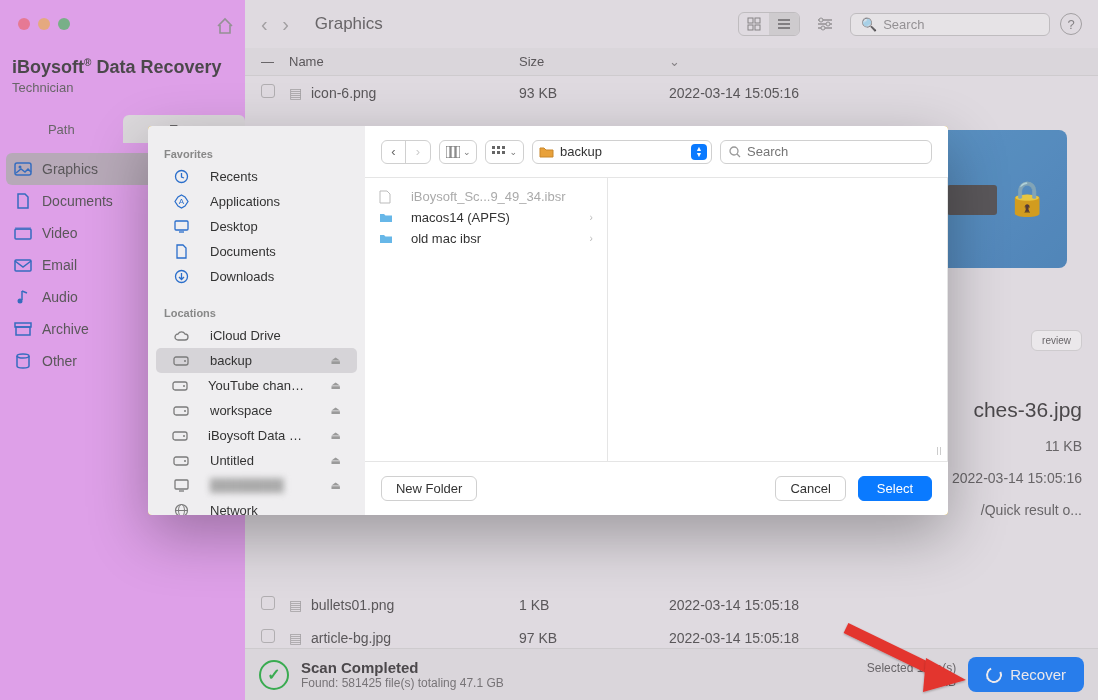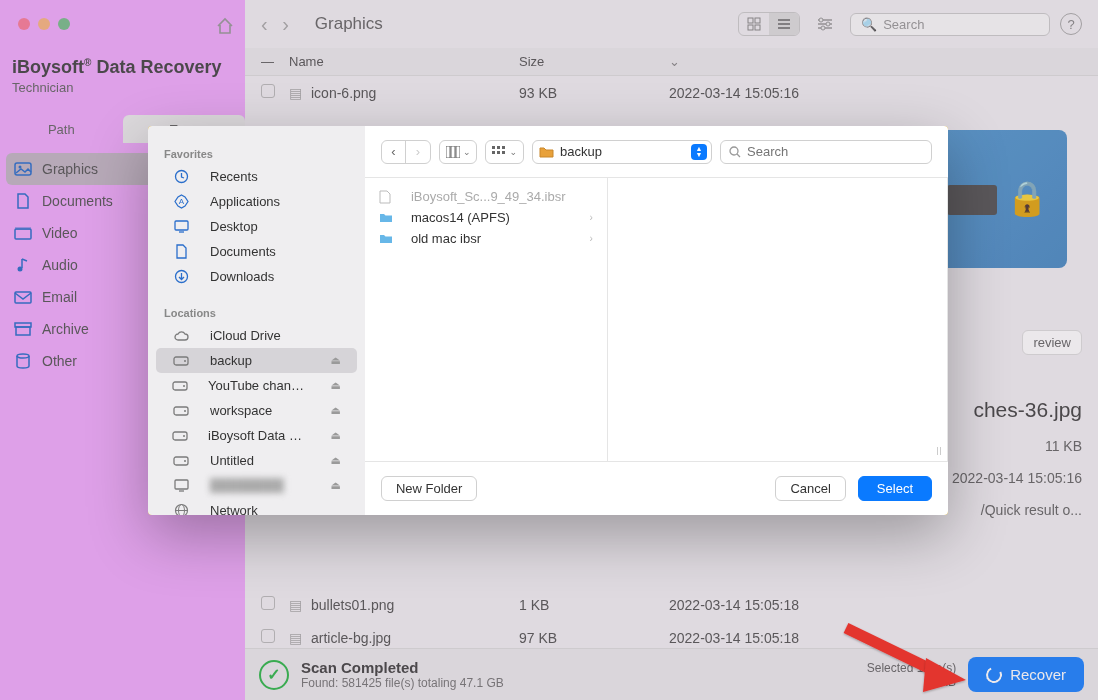--- a/index.html
+++ b/index.html
@@ -49,21 +49,21 @@
 .bg-row .fsize{flex:0 0 150px;}
 .bg-row .fdate{flex:1;}
 .partial-row2{ top:588px; height:auto; overflow:visible; position:absolute; left:245px; right:280px;}
 
 .bg-detailpane{position:absolute; right:16px; top:130px; width: 250px; color:#555;}
 .bg-preview-box{ width: 235px; height: 138px; background: linear-gradient(135deg,#5a9fd4,#4a8bc4); border-radius: 8px; position:relative; overflow:hidden;}
 .bg-preview-box .usb{position:absolute; right:70px; top:55px; width:50px;height:30px;background:#555;border-radius:3px;}
 .bg-preview-box .lock{position:absolute; right:18px; top:48px; font-size:34px;}
 .bg-detail-name{ font-size: 21px; margin-top: 130px; text-align:right; color:#444;}
 .bg-detail-row{ font-size: 14px; margin-top: 16px; text-align:right; color:#666;}
-.preview-btn{ position:absolute; right:0; top:200px; background:#fff;border:1px solid #ddd;border-radius:6px; padding:4px 10px;font-size:13px;color:#666;}
+.preview-btn{ position:absolute; right:0; top:200px; background:#fff;border:1px solid #ddd;border-radius:6px; padding:4px 10px;font-size:10px;color:#666;}
 
 .bg-footer{ position:absolute; left:245px; right:0; bottom:0; height:52px; background:#eceaed; border-top:1px solid #ddd; display:flex; align-items:center; padding: 0 14px; gap:12px;}
 .bg-footer .check{ width:30px;height:30px; border:2.5px solid #2fb84a; border-radius:50%; display:flex;align-items:center;justify-content:center; color:#2fb84a; font-weight:bold; font-size:16px;}
 .bg-footer .txt .t1{font-size:15px; font-weight:600; color:#444;}
 .bg-footer .txt .t2{font-size:12px; color:#777;}
 .bg-footer .spacer2{flex:1;}
 .bg-footer .selinfo{font-size:12px; text-align:right; color:#666;}
 .bg-footer .recover-btn{ background:#1a82ff; color:#fff; border:none; border-radius:8px; padding: 9px 18px; font-size:15px; display:flex;align-items:center;gap:8px;}
 .bg-footer .recover-btn .ri{ width:16px;height:16px;border:2px solid #fff;border-radius:50%;border-top-color:transparent; transform:rotate(20deg);}
 
@@ -162,36 +162,36 @@
         <span class="icn">
             <svg width="18" height="14" viewBox="0 0 18 14">
               <rect x="1" y="3" width="16" height="10" rx="1" fill="none" stroke="currentColor" stroke-width="1.5"></rect>
               <rect x="1" y="1" width="16" height="3" fill="currentColor" opacity=".4"></rect>
             </svg>
           </span>
         <span>Video</span>
       </div>
       <div class="bg-nav-item">
         <span class="icn">
+            <svg width="18" height="13" viewBox="0 0 18 13">
+              <rect x="1" y="1" width="16" height="11" rx="1" fill="none" stroke="currentColor" stroke-width="1.5"></rect>
+              <path d="M1 2 L9 8 L17 2" fill="none" stroke="currentColor" stroke-width="1.5"></path>
+            </svg>
+          </span>
+        <span>Email</span>
+      </div>
+      <div class="bg-nav-item">
+        <span class="icn">
             <svg width="14" height="16" viewBox="0 0 14 16">
               <path d="M6 2 V11" stroke="currentColor" stroke-width="1.5"></path>
               <circle cx="4" cy="12" r="2.5" fill="currentColor"></circle>
               <path d="M6 2 L11 4" stroke="currentColor" stroke-width="1.5"></path>
             </svg>
           </span>
         <span>Audio</span>
-      </div>
-      <div class="bg-nav-item">
-        <span class="icn">
-            <svg width="18" height="13" viewBox="0 0 18 13">
-              <rect x="1" y="1" width="16" height="11" rx="1" fill="none" stroke="currentColor" stroke-width="1.5"></rect>
-              <path d="M1 2 L9 8 L17 2" fill="none" stroke="currentColor" stroke-width="1.5"></path>
-            </svg>
-          </span>
-        <span>Email</span>
       </div>
       <div class="bg-nav-item">
         <span class="icn">
             <svg width="18" height="14" viewBox="0 0 18 14">
               <rect x="1" y="1" width="16" height="4" fill="none" stroke="currentColor" stroke-width="1.5"></rect>
               <rect x="2" y="5" width="14" height="8" fill="none" stroke="currentColor" stroke-width="1.5"></rect>
             </svg>
           </span>
         <span>Archive</span>
       </div>

